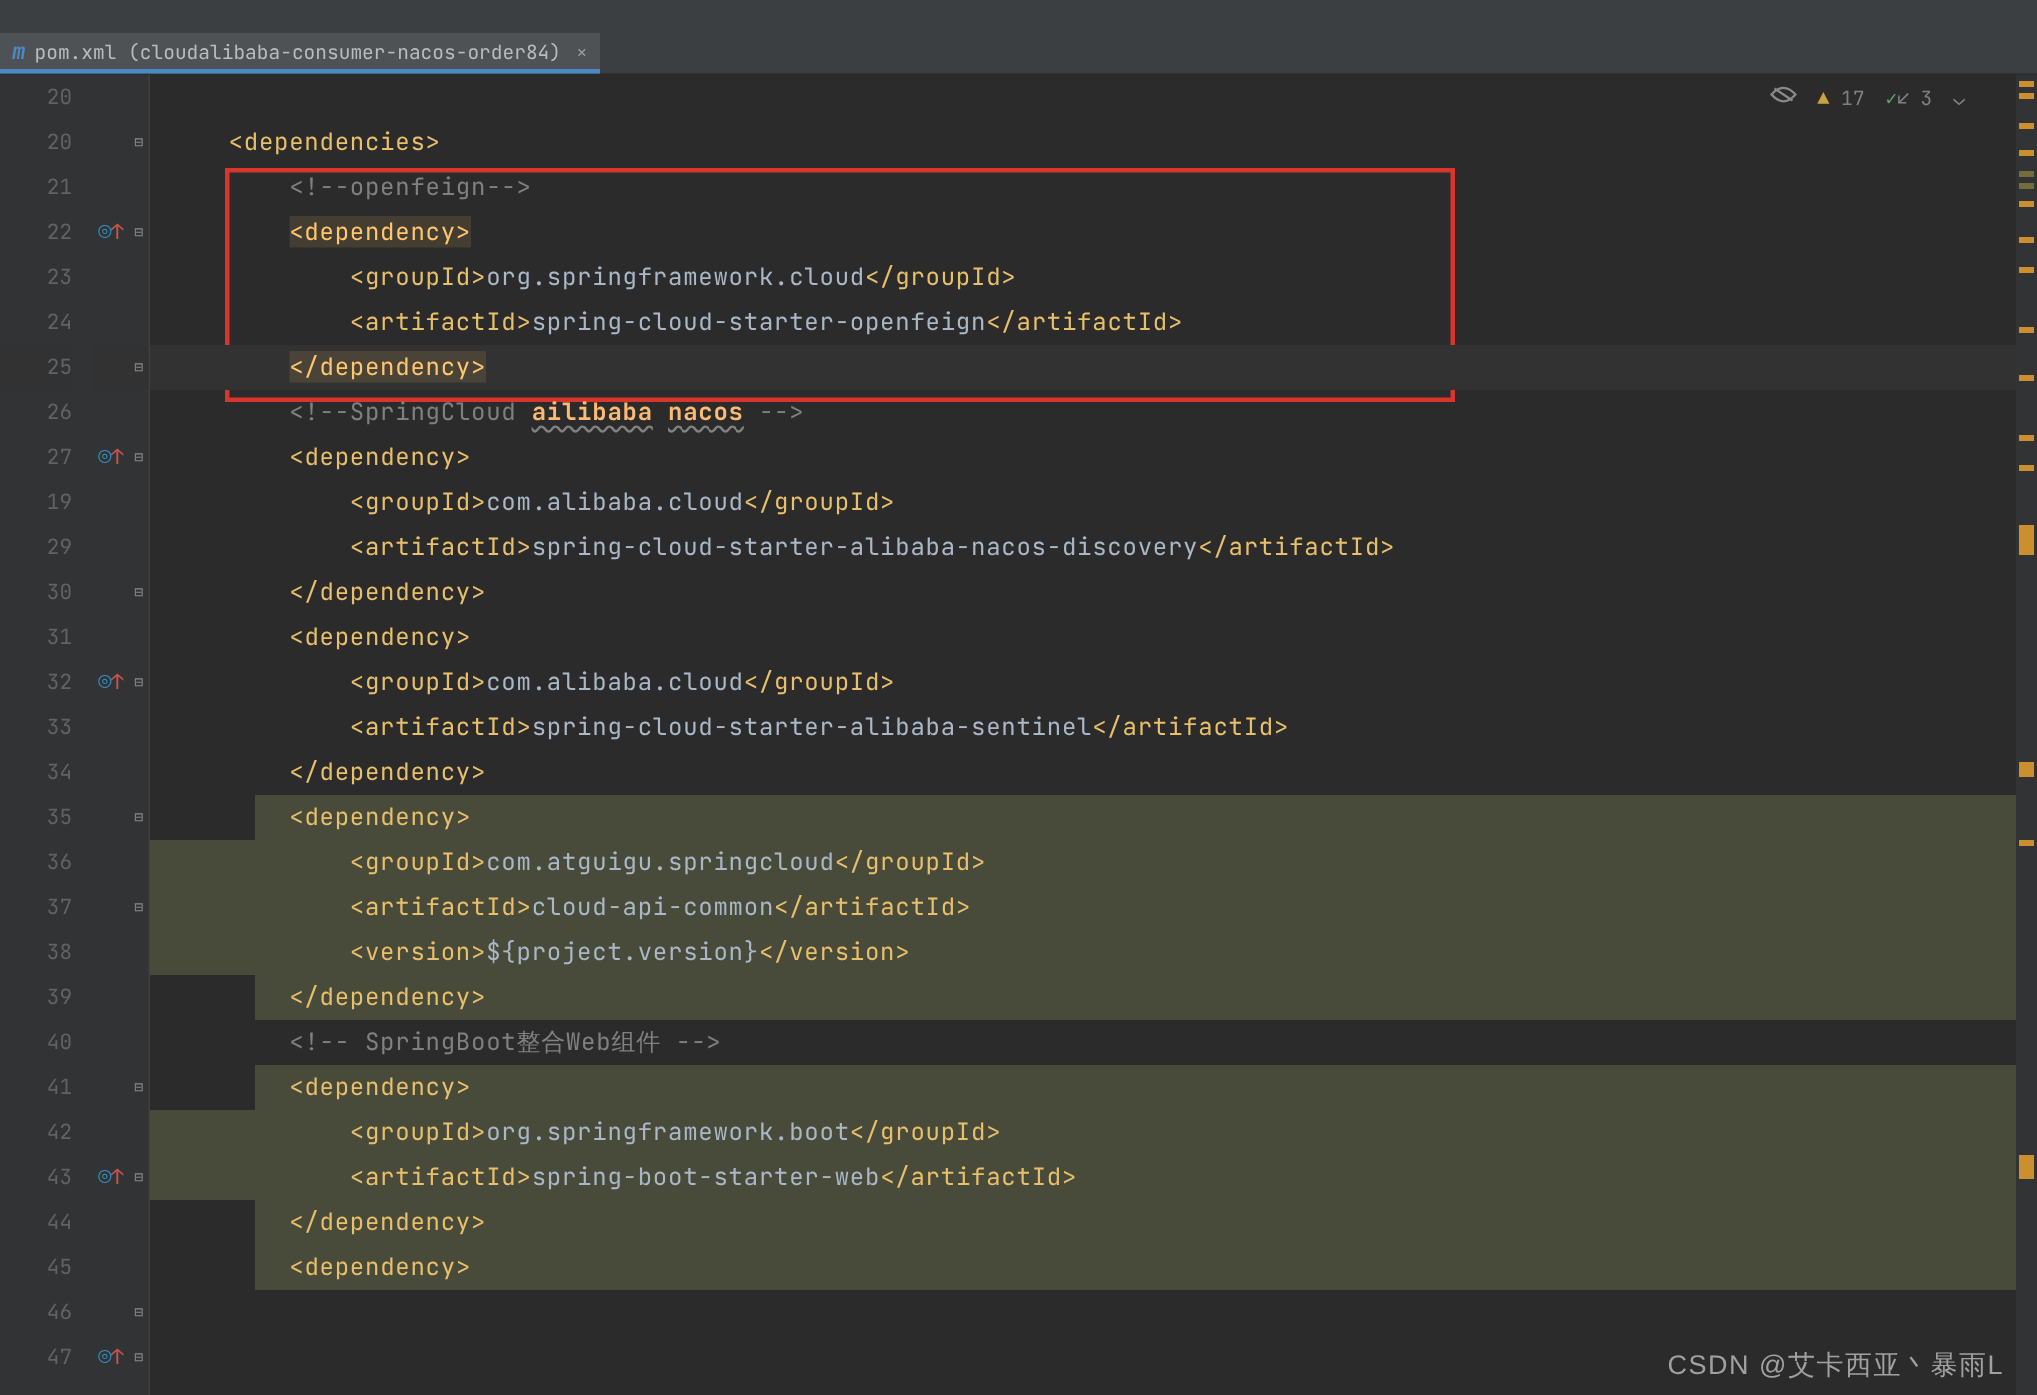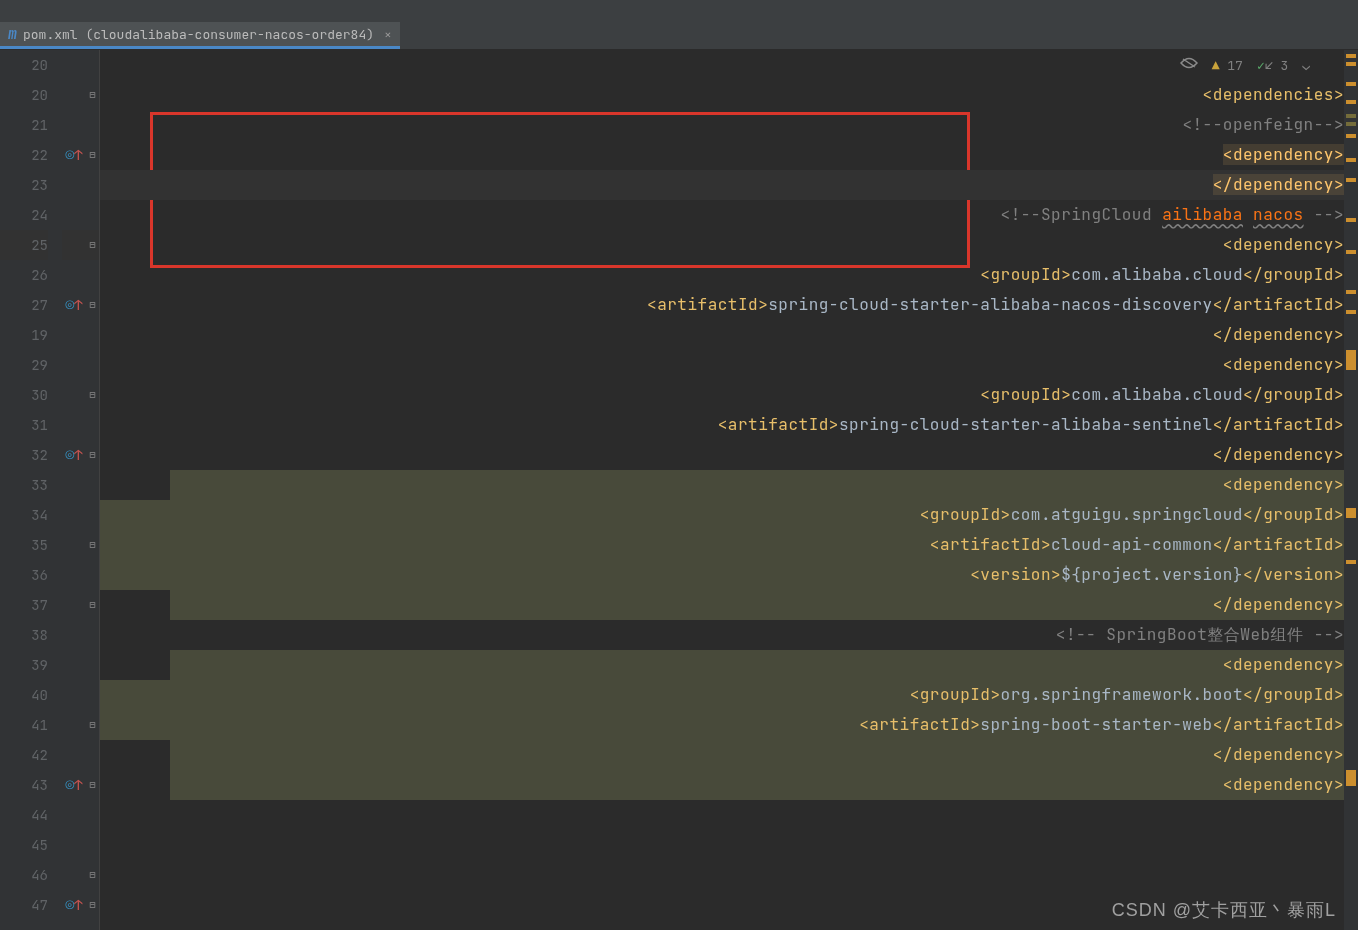--- a/index.html
+++ b/index.html
@@ -17,33 +17,33 @@
   display:flex; align-items:center; gap:6px;
   padding:0 8px; background:#4e5254; color:#bbb;
   font-size:13px; border-bottom:3px solid #4a88c7;
 }
 .tab .m { color:#4a88c7; font-weight:bold; font-style:italic; font-size:15px; }
 .tab .x { color:#999; margin-left:4px; }
 .editor-area { display:flex; height:calc(930px - 50px); background:#2b2b2b; position:relative; }
 .gutter { width:62px; background:#313335; color:#606366; text-align:right; padding-right:14px; user-select:none; }
 .vcs { width:24px; background:#313335; }
 .fold { width:14px; background:#313335; border-right:1px solid #414141; }
-.code { flex:1; position:relative; overflow:hidden;text-align:right; }
+.code { flex:1; position:relative; overflow:hidden; }
 .line { height:30px; line-height:30px; white-space:pre; position:relative; }
 .gutter .line, .vcs .line, .fold .line { font-size:14px; }
 .code .line { padding-left:12px; font-size:16px; letter-spacing:0.5px; }
 .fold .line { text-align:center; color:#606366; font-size:10px; }
 .vcs .line { text-align:center; }
 
 
 .br { color:#e8bf6a; }   
 .tag { color:#e8bf6a; }  
 .txt { color:#a9b7c6; }  
 .cm { color:#808080; }   
-.cm-wavy { color:#f97316; text-decoration: underline wavy #808080; text-underline-offset:3px; }
+.cm-wavy { color:#fdba74; text-decoration: underline wavy #808080; text-underline-offset:3px;font-weight:bold; }
 .yel { color:#ffc66d; }
 
 
 .cur { background:#323232; }
 
 
 .diff { background:#484a3a; }
 
 
 .redbox {
@@ -189,20 +189,22 @@
       </span>
       <span><span class="warn">▲</span> <span>17</span></span>
       <span><span class="ok">✓</span><span style="color:#808080">↙</span> <span>3</span></span>
       <span class="chev">⌄</span>
     </div>
     <div class="redbox" style="top:62px;left:50px;width:820px;height:156px"></div>
   <div class="line"></div>
       <div class="line"><span class="txt">&nbsp;&nbsp;&nbsp;&nbsp;</span><span class="br">&lt;</span><span class="tag">dependencies</span><span class="br">&gt;</span></div>
       <div class="line"><span class="txt">&nbsp;&nbsp;&nbsp;&nbsp;&nbsp;&nbsp;&nbsp;&nbsp;</span><span class="cm">&lt;!--openfeign--&gt;</span></div>
       <div class="line"><span class="txt">&nbsp;&nbsp;&nbsp;&nbsp;&nbsp;&nbsp;&nbsp;&nbsp;</span><span class="yel" style="background:rgba(255,198,109,0.12)">&lt;dependency&gt;</span></div>
+      <div class="line"><span class="txt">&nbsp;&nbsp;&nbsp;&nbsp;&nbsp;&nbsp;&nbsp;&nbsp;&nbsp;&nbsp;&nbsp;&nbsp;</span><span class="br">&lt;</span><span class="tag">groupId</span><span class="br">&gt;</span><span class="txt">org.springframework.cloud</span><span class="br">&lt;/</span><span class="tag">groupId</span><span class="br">&gt;</span></div>
+      <div class="line"><span class="txt">&nbsp;&nbsp;&nbsp;&nbsp;&nbsp;&nbsp;&nbsp;&nbsp;&nbsp;&nbsp;&nbsp;&nbsp;</span><span class="br">&lt;</span><span class="tag">artifactId</span><span class="br">&gt;</span><span class="txt">spring-cloud-starter-openfeign</span><span class="br">&lt;/</span><span class="tag">artifactId</span><span class="br">&gt;</span></div>
       <div class="line cur"><span class="txt">&nbsp;&nbsp;&nbsp;&nbsp;&nbsp;&nbsp;&nbsp;&nbsp;</span><span class="yel" style="background:rgba(255,198,109,0.12)">&lt;/dependency&gt;</span></div>
       <div class="line"><span class="txt">&nbsp;&nbsp;&nbsp;&nbsp;&nbsp;&nbsp;&nbsp;&nbsp;</span><span class="cm">&lt;!--SpringCloud </span><span class="cm-wavy">ailibaba</span><span class="cm"> </span><span class="cm-wavy">nacos</span><span class="cm"> --&gt;</span></div>
       <div class="line"><span class="txt">&nbsp;&nbsp;&nbsp;&nbsp;&nbsp;&nbsp;&nbsp;&nbsp;</span><span class="br">&lt;</span><span class="tag">dependency</span><span class="br">&gt;</span></div>
       <div class="line"><span class="txt">&nbsp;&nbsp;&nbsp;&nbsp;&nbsp;&nbsp;&nbsp;&nbsp;&nbsp;&nbsp;&nbsp;&nbsp;</span><span class="br">&lt;</span><span class="tag">groupId</span><span class="br">&gt;</span><span class="txt">com.alibaba.cloud</span><span class="br">&lt;/</span><span class="tag">groupId</span><span class="br">&gt;</span></div>
       <div class="line"><span class="txt">&nbsp;&nbsp;&nbsp;&nbsp;&nbsp;&nbsp;&nbsp;&nbsp;&nbsp;&nbsp;&nbsp;&nbsp;</span><span class="br">&lt;</span><span class="tag">artifactId</span><span class="br">&gt;</span><span class="txt">spring-cloud-starter-alibaba-nacos-discovery</span><span class="br">&lt;/</span><span class="tag">artifactId</span><span class="br">&gt;</span></div>
       <div class="line"><span class="txt">&nbsp;&nbsp;&nbsp;&nbsp;&nbsp;&nbsp;&nbsp;&nbsp;</span><span class="br">&lt;/</span><span class="tag">dependency</span><span class="br">&gt;</span></div>
       <div class="line"><span class="txt">&nbsp;&nbsp;&nbsp;&nbsp;&nbsp;&nbsp;&nbsp;&nbsp;</span><span class="br">&lt;</span><span class="tag">dependency</span><span class="br">&gt;</span></div>
       <div class="line"><span class="txt">&nbsp;&nbsp;&nbsp;&nbsp;&nbsp;&nbsp;&nbsp;&nbsp;&nbsp;&nbsp;&nbsp;&nbsp;</span><span class="br">&lt;</span><span class="tag">groupId</span><span class="br">&gt;</span><span class="txt">com.alibaba.cloud</span><span class="br">&lt;/</span><span class="tag">groupId</span><span class="br">&gt;</span></div>
       <div class="line"><span class="txt">&nbsp;&nbsp;&nbsp;&nbsp;&nbsp;&nbsp;&nbsp;&nbsp;&nbsp;&nbsp;&nbsp;&nbsp;</span><span class="br">&lt;</span><span class="tag">artifactId</span><span class="br">&gt;</span><span class="txt">spring-cloud-starter-alibaba-sentinel</span><span class="br">&lt;/</span><span class="tag">artifactId</span><span class="br">&gt;</span></div>
       <div class="line"><span class="txt">&nbsp;&nbsp;&nbsp;&nbsp;&nbsp;&nbsp;&nbsp;&nbsp;</span><span class="br">&lt;/</span><span class="tag">dependency</span><span class="br">&gt;</span></div>

